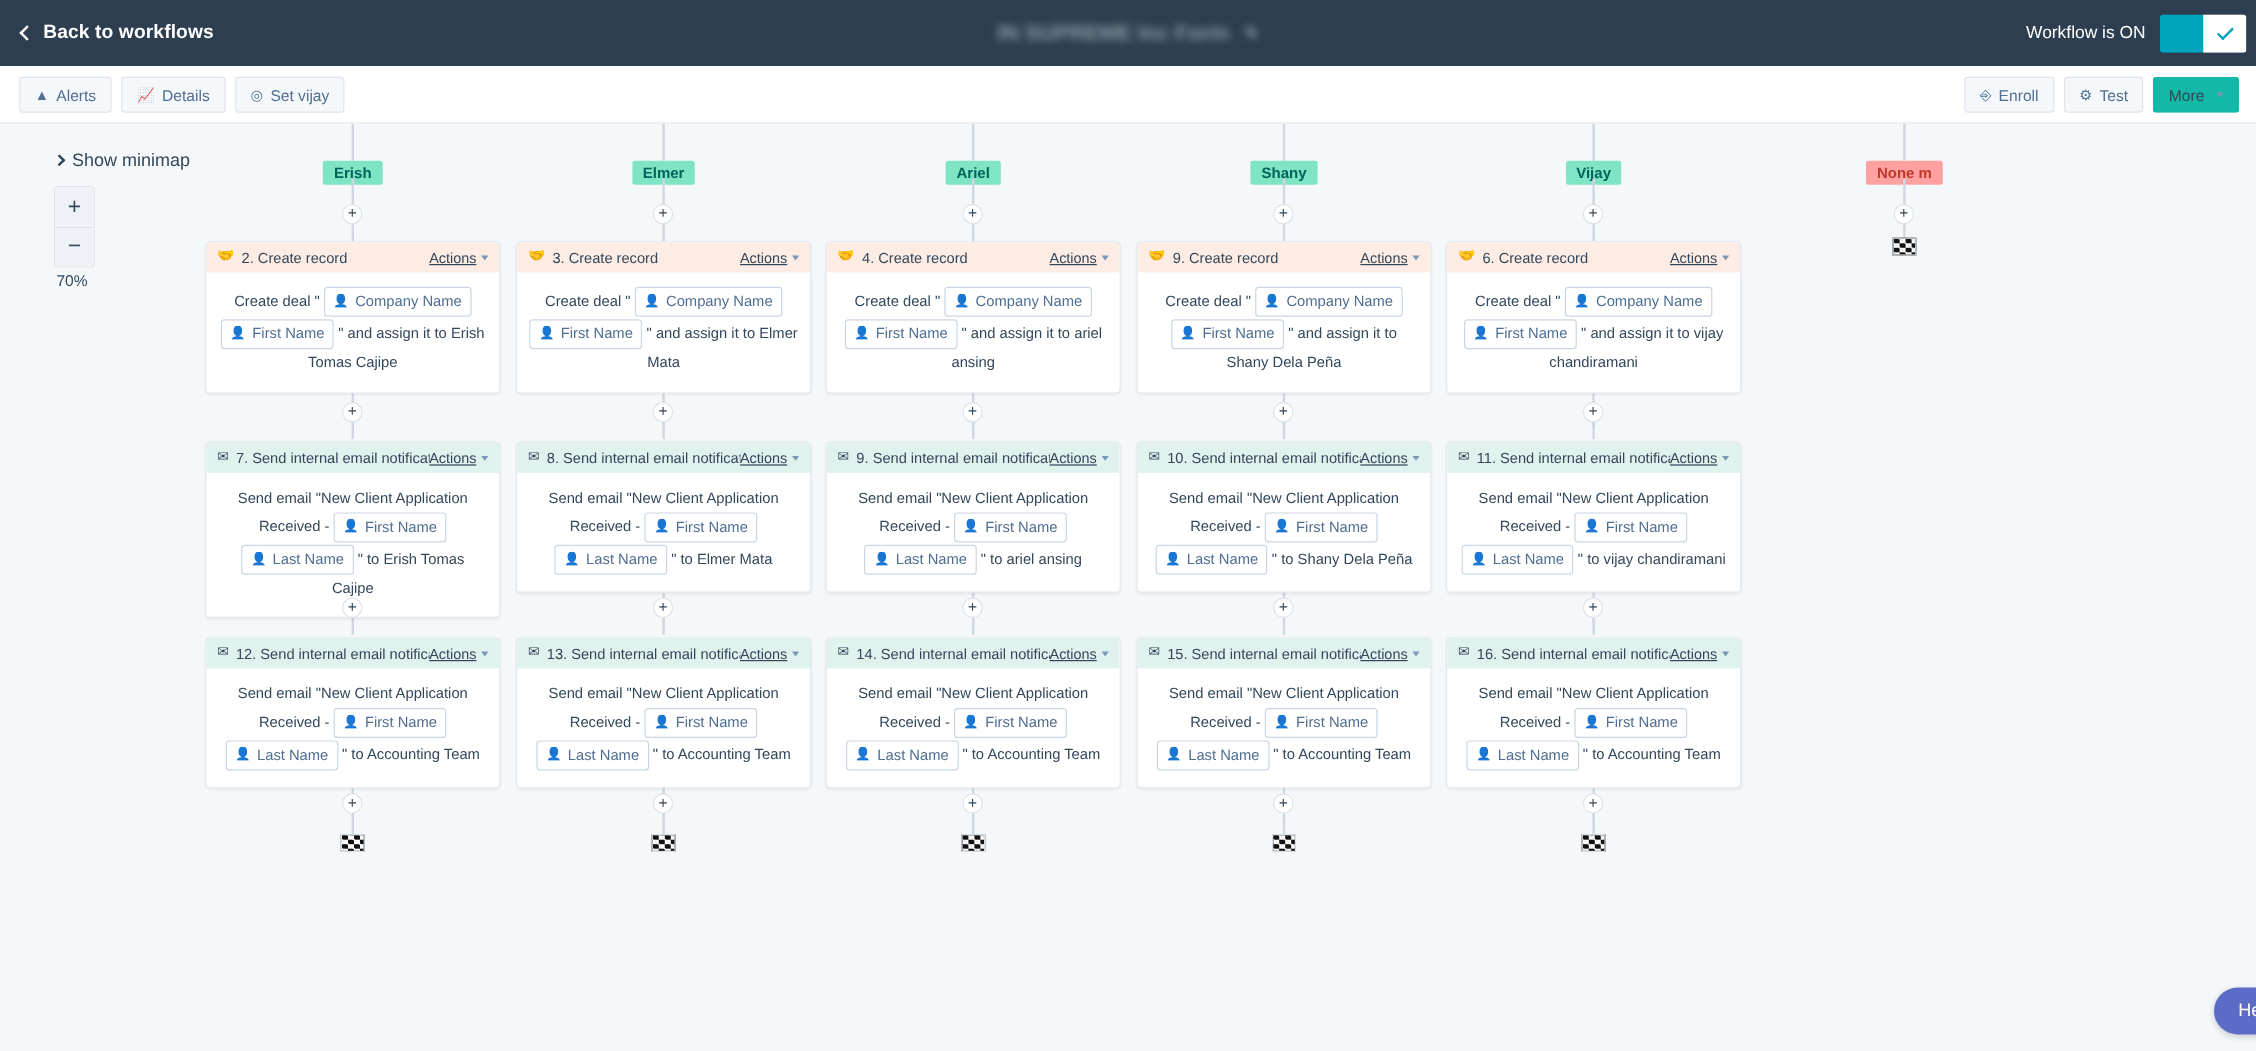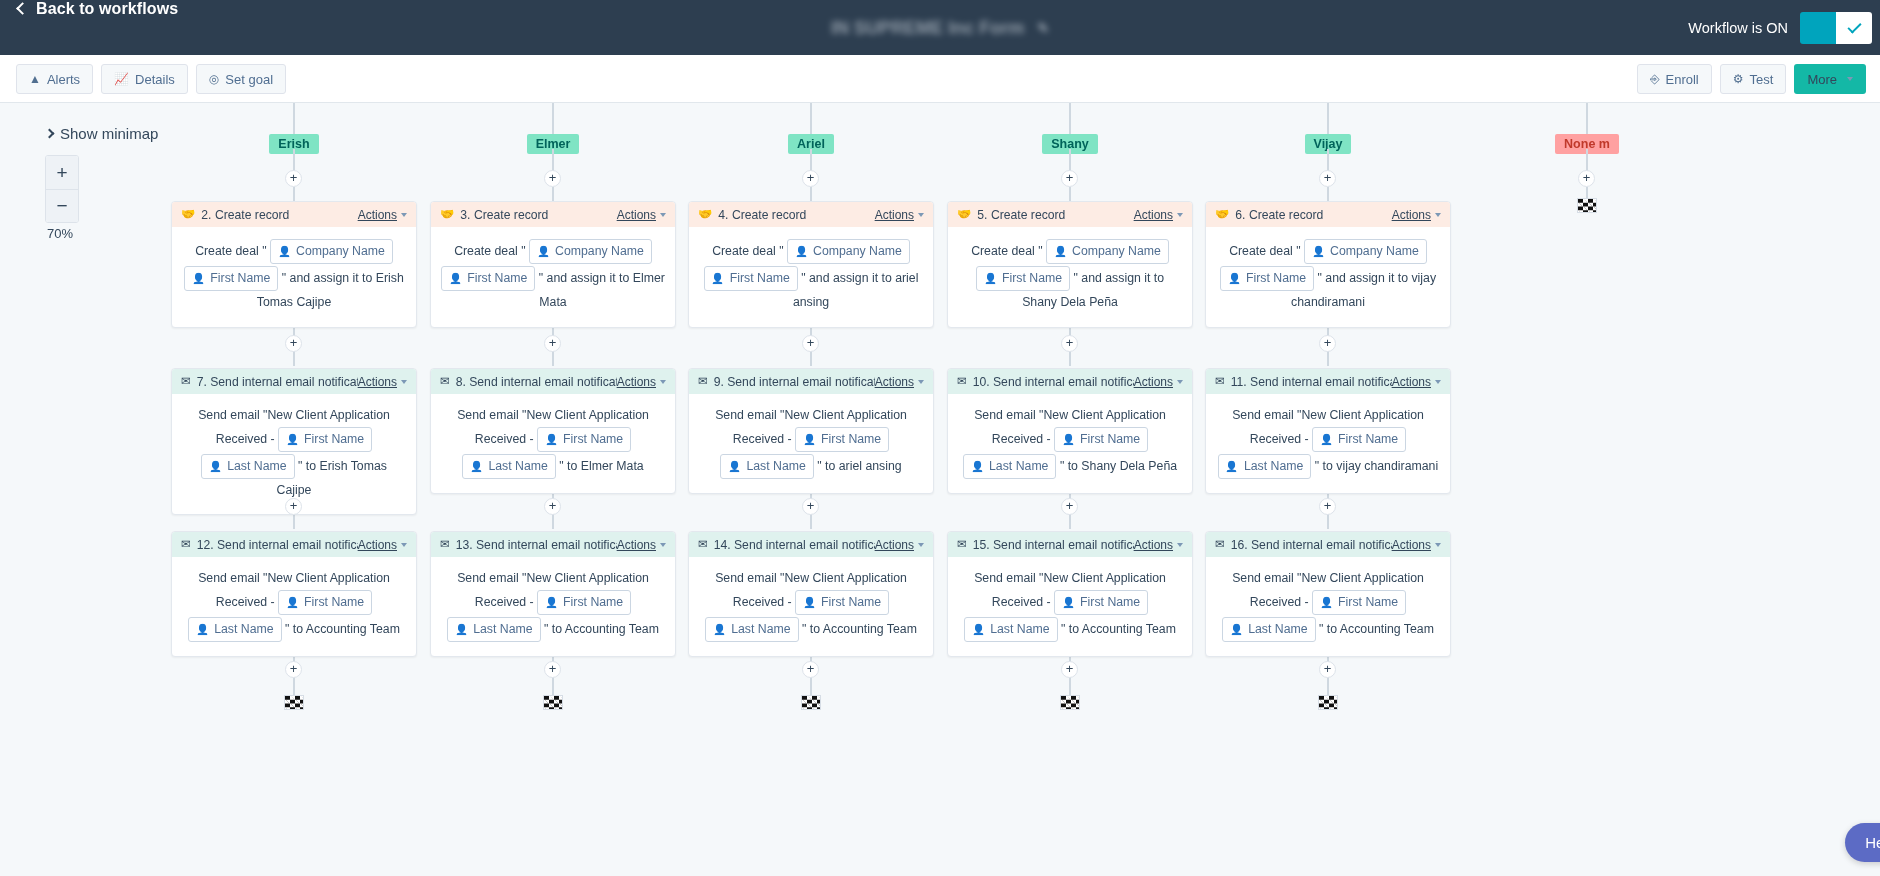--- a/index.html
+++ b/index.html
@@ -6,21 +6,21 @@
   html, body {
     width: 1880px; height: 876px;
     font-family: "Liberation Sans", sans-serif;
     background: #f5f8fa;
     overflow: hidden;
   }
 
   
   .topbar {
     position: absolute; left: 0; top: 0; width: 1880px; height: 55px;
-    background: #2d3e50; display: flex; align-items: flex-start;
+    background: #2d3e50; display: flex; align-items: center;
   }
   .back-link {
     display: flex; align-items: center; gap: 9px;
     margin-left: 18px; color: #ffffff; font-size: 16px; font-weight: bold;
     cursor: pointer; letter-spacing: .1px;
   }
   .chev-left {
     display: inline-block; width: 9px; height: 9px;
     border-left: 2.2px solid #fff; border-bottom: 2.2px solid #fff;
     transform: rotate(45deg); margin-bottom: 1px;
@@ -206,21 +206,21 @@
     <div class="tbtn">
       <span class="gi">▲</span>
       <span>Alerts</span>
     </div>
     <div class="tbtn">
       <span class="gi">📈</span>
       <span>Details</span>
     </div>
     <div class="tbtn">
       <span class="gi">◎</span>
-      <span>Set goal</span>
+      <span>Set vijay</span>
     </div>
   </div>
 
   <div class="tabs">
     <div class="tab active">
       <span>Actions</span>
     </div>
     <div class="tab">
       <span>Settings</span>
     </div>
@@ -457,21 +457,21 @@
         <div class="vline" style="top: 249px; height: 14px;"></div>
         <div class="vline" style="top: 369px; height: 47px;"></div>
         <div class="plusnode" style="top: 395px;">+</div>
         <div class="vline" style="top: 412px; height: 14px;"></div>
         <div class="vline" style="top: 532px; height: 47px;"></div>
         <div class="plusnode" style="top: 558px;">+</div>
         <div class="vline" style="top: 575px; height: 18px;"></div>
         <div class="card" style="top: 98px;">
           <div class="card-head create">
             <span class="hic">🤝</span>
-            <span class="htext">5. Create record</span>
+            <span class="htext">9. Create record</span>
             <span class="actions-link">Actions</span>
             <span class="caret"></span>
           </div>
           <div class="card-body" style="min-height: 100px;"><span>Create deal " </span><span class="chip">
               <span class="pic">👤</span>
               <span>Company Name</span>
             </span> <span class="chip">
               <span class="pic">👤</span>
               <span>First Name</span>
             </span><span> " and assign it to Shany </span><span>Dela Peña</span></div>

